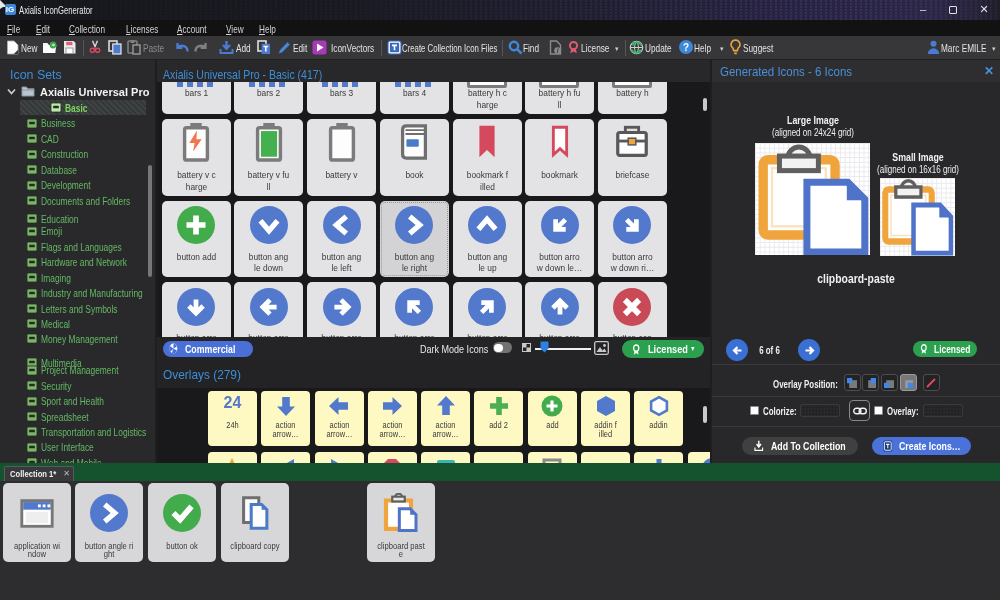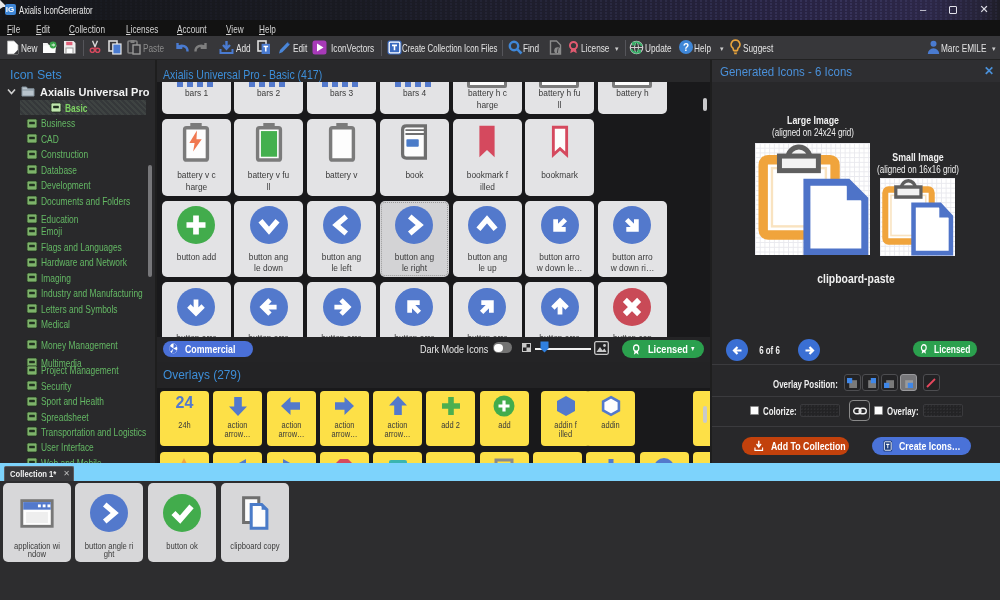--- a/index.html
+++ b/index.html
@@ -41,21 +41,21 @@
 
 
 #centerpanel { left:157px; top:60px; width:553px; height:403px; background:#28282a; overflow:hidden; }
 #centerpanel h1 { position:absolute; left:6px; top:7px; font-size:13.5px; font-weight:normal; color:#3d8ed8; white-space:nowrap; transform:scaleX(.78); transform-origin:0 50%; }
 #maingrid { position:absolute; left:0; top:22px; width:553px; height:255px; overflow:hidden; background:#19191b; }
 #overgrid { position:absolute; left:0; top:328px; width:553px; height:75px; overflow:hidden; background:#19191b; }
 .tile { position:absolute; width:69px; height:76.5px; background:#e3e3e5; border-radius:5px; }
 .tile.sel { background:#d3d3d5; outline:1px dotted #999; outline-offset:-2px; }
 .tile .cap { position:absolute; left:-4px; right:-4px; top:50px; text-align:center;
   font-size:9.5px; line-height:11.8px; color:#3a3a3a; transform:scaleX(.88); transform-origin:center top; }
-.otile { position:absolute; width:49px; height:55.5px; background:#fde047; border-radius:4px; }
+.otile { position:absolute; width:49px; height:55.5px; background:#fef9c3; border-radius:4px;margin-left:48px; }
 .otile .cap { position:absolute; left:-3px; right:-3px; top:30px; text-align:center;
   font-size:8.5px; line-height:9.8px; color:#3a3a3a; transform:scaleX(.88); transform-origin:center top; }
 #midbar { position:absolute; left:0; top:277px; width:553px; height:25px; background:#242426; }
 #overhead { position:absolute; left:0; top:302px; width:553px; height:26px; background:#232325; }
 #overhead h2 { position:absolute; left:6px; top:5px; font-size:13.5px; font-weight:normal; color:#3d8ed8; white-space:nowrap; transform:scaleX(.88); transform-origin:0 50%; }
 .pillbtn { position:absolute; border-radius:9px; color:#fff; font-size:11.5px; font-weight:bold; white-space:nowrap; }
 .pillbtn .abs { transform:scaleX(.8); transform-origin:0 50%; white-space:nowrap; }
 #cscroll1 { position:absolute; left:546px; top:38px; width:4px; height:13px; background:#c9c9cb; border-radius:2px; }
 #cscroll2 { position:absolute; left:546px; top:346px; width:4px; height:17px; background:#c9c9cb; border-radius:2px; }
 
@@ -71,21 +71,21 @@
 .sep { position:absolute; left:0; width:288px; height:1px; background:#3b3b3e; }
 .navcirc { position:absolute; width:22px; height:22px; border-radius:50%; background:#3a6fd4; }
 .posbtn { position:absolute; width:17px; height:17px; background:#232325; border:1px solid #4d4d50; border-radius:3px; }
 .posbtn.sel { background:#77777a; border-color:#9a9a9d; }
 .dinput { position:absolute; width:40px; height:13px; background:#232325; border:1px solid #3a3a3d; border-radius:2px;
   background-image:radial-gradient(circle at 1px 1px, #313134 .7px, transparent .9px); background-size:3.2px 3.2px; }
 .cbox { position:absolute; width:9px; height:9px; background:#fdfdfd; border:1px solid #888; border-radius:1px; }
 .rptext { position:absolute; color:#f0f0f0; font-size:10.5px; font-weight:bold; white-space:nowrap; transform:scaleX(.75); transform-origin:0 50%; }
 
 
-#bottompanel { left:0; top:463px; width:1000px; height:98px; background:#7dd3fc; }
+#bottompanel { left:0; top:463px; width:1000px; height:98px; background:#14532d; }
 #bpbody { position:absolute; left:0; top:18px; width:1000px; height:119px; background:#2d2d2f; }
 #bptab { position:absolute; left:4px; top:3px; width:70px; height:15px; background:#39393c;
   border:1px solid #5a5a5e; border-bottom:none; border-radius:2px 2px 0 0; }
 #bptab .t { position:absolute; left:5px; top:2px; font-size:9px; font-weight:bold; color:#f0f0f0; white-space:nowrap; transform:scaleX(.85); transform-origin:0 50%; }
 #bptab .x { position:absolute; right:3px; top:2px; font-size:8px; color:#bbb; }
 .btile { position:absolute; top:19.5px; width:68px; height:79.5px; background:#d7d7d9; border-radius:5px; }
 .btile .cap { position:absolute; left:-4px; right:-4px; top:59px; text-align:center;
   font-size:8.5px; line-height:8.8px; color:#3a3a3a; transform:scaleX(.9); transform-origin:center top; }
 </style>
 </head>
@@ -396,21 +396,21 @@
           <use href="#boxicon"></use>
         </svg>
         <div class="lbl">Letters and Symbols</div>
       </div>
   <div class="treeitem" style="top:256.4px;">
         <svg class="ticon" style="color:#7db36a" width="12" height="11" viewBox="0 0 13 12">
           <use href="#boxicon"></use>
         </svg>
         <div class="lbl">Medical</div>
       </div>
-  <div class="treeitem" style="top:277px;">
+  <div class="treeitem" style="top:271px;">
         <svg class="ticon" style="color:#7db36a" width="12" height="11" viewBox="0 0 13 12">
           <use href="#boxicon"></use>
         </svg>
         <div class="lbl">Money Management</div>
       </div>
   <div class="treeitem" style="top:287.3px;margin-top:8px;">
         <svg class="ticon" style="color:#7db36a" width="12" height="11" viewBox="0 0 13 12">
           <use href="#boxicon"></use>
         </svg>
         <div class="lbl">Multimedia</div>
@@ -536,20 +536,26 @@
             <path d="M12 3 h16 v33 l-8 -7.5 -8 7.5 z" fill="#d5495e"></path>
           </svg>
           <div class="cap">bookmark f<br>illed</div>
         </div>
     <div class="tile" style="left:368.2px;top:37.0px;">
           <svg class="abs" style="left:15.5px;top:4.4px" width="38" height="38" viewBox="0 0 40 40">
             <path d="M13 4.5 h14 v29 l-7 -6.5 -7 6.5 z" fill="#fdfdfd" stroke="#d5495e" stroke-width="3"></path>
           </svg>
           <div class="cap">bookmark</div>
         </div>
+    <div class="tile" style="left:440.9px;top:37.0px;">
+          <svg class="abs" style="left:15.5px;top:4.4px" width="38" height="38" viewBox="0 0 40 40">
+            <use href="#briefcase"></use>
+          </svg>
+          <div class="cap">briefcase</div>
+        </div>
     <div class="tile" style="left:4.7px;top:118.6px;">
           <svg class="abs" style="left:15.5px;top:5.4px" width="38" height="38" viewBox="0 0 40 40">
             <g>
               <use href="#pluscirc"></use>
             </g>
           </svg>
           <div class="cap">button add</div>
         </div>
     <div class="tile" style="left:77.4px;top:118.6px;">
           <svg class="abs" style="left:15.5px;top:5.4px" width="38" height="38" viewBox="0 0 40 40">
@@ -740,21 +746,21 @@
         </div>
     <div class="otile" style="left:322.7px;top:2.5px;">
           <svg class="abs" style="left:12.5px;top:3px" width="24" height="24" viewBox="0 0 24 24">
             <g>
               <circle cx="12" cy="12" r="10.5" fill="#42ac4c"></circle>
               <path d="M12 6.5 V17.5 M6.5 12 H17.5" stroke="#fff" stroke-width="3.2" fill="none"></path>
             </g>
           </svg>
           <div class="cap">add</div>
         </div>
-    <div class="otile" style="left:384px;top:2.5px;">
+    <div class="otile" style="left:376.0px;top:2.5px;">
           <svg class="abs" style="left:12.5px;top:3px" width="24" height="24" viewBox="0 0 24 24">
             <g>
               <use href="#hexa" fill="#5379cc"></use>
             </g>
           </svg>
           <div class="cap">addin f<br>illed</div>
         </div>
     <div class="otile" style="left:429.3px;top:2.5px;">
           <svg class="abs" style="left:12.5px;top:3px" width="24" height="24" viewBox="0 0 24 24">
             <g>
@@ -916,21 +922,21 @@
   <div class="abs" style="left:137px;top:340px;width:21px;height:21px;border:1px solid #8a8a8a;border-radius:4px;">
       <svg class="abs" style="left:3px;top:6px" width="14" height="8" viewBox="0 0 14 8">
           <rect x="0.7" y="1.2" width="7.2" height="5.6" rx="2.8" fill="none" stroke="#f0f0f0" stroke-width="1.4"></rect>
           <rect x="6.1" y="1.2" width="7.2" height="5.6" rx="2.8" fill="none" stroke="#f0f0f0" stroke-width="1.4"></rect>
         </svg>
       </div>
   <div class="cbox" style="left:162px;top:345.5px;"></div>
   <div class="rptext" style="left:175px;top:345.3px;">Overlay:</div>
   <div class="dinput" style="left:211px;top:344px;"></div>
   <div class="sep" style="top:366.4px;"></div>
-  <div class="pillbtn" style="left:30px;top:376.5px;width:107px;height:18px;background:#c2410c;">
+  <div class="pillbtn" style="left:30px;top:376.5px;width:116px;height:18px;background:#404040;">
       <svg class="abs" style="left:12px;top:3px" width="12" height="12" viewBox="0 0 15 15">
           <path d="M7.5 1 v7 M4 5 l3.5 3.8 L11 5" fill="none" stroke="#fff" stroke-width="2.2"></path>
           <path d="M1.5 9.5 v3.5 h12 v-3.5" fill="none" stroke="#fff" stroke-width="1.8"></path>
         </svg>
       <div class="abs" style="left:29px;top:3.4px;font-size:11px;">Add To Collection</div>
       </div>
   <div class="pillbtn" style="left:160px;top:376.5px;width:99px;height:18px;background:#4a72d8;">
       <svg class="abs" style="left:11px;top:3px" width="12" height="12" viewBox="0 0 15 15">
           <rect x="0.5" y="0.5" width="14" height="14" rx="2" fill="#1e3f7e"></rect>
           <rect x="2.2" y="2.2" width="10.6" height="10.6" rx="1" fill="none" stroke="#fff" stroke-width="1.2"></rect>
@@ -962,14 +968,20 @@
           <use href="#okcirc"></use>
         </svg>
         <div class="cap">button ok</div>
       </div>
   <div class="btile" style="left:221.2px;">
         <svg class="abs" style="left:15px;top:11px" width="38" height="38" viewBox="0 0 40 40">
           <use href="#pages"></use>
         </svg>
         <div class="cap">clipboard copy</div>
       </div>
+  <div class="btile" style="left:367.0px;">
+        <svg class="abs" style="left:14px;top:9px" width="40" height="42" viewBox="0 0 48 50">
+          <use href="#clippaste" y="1"></use>
+        </svg>
+        <div class="cap">clipboard past<br>e</div>
+      </div>
 </div>
 </div>
 
 </body></html>

